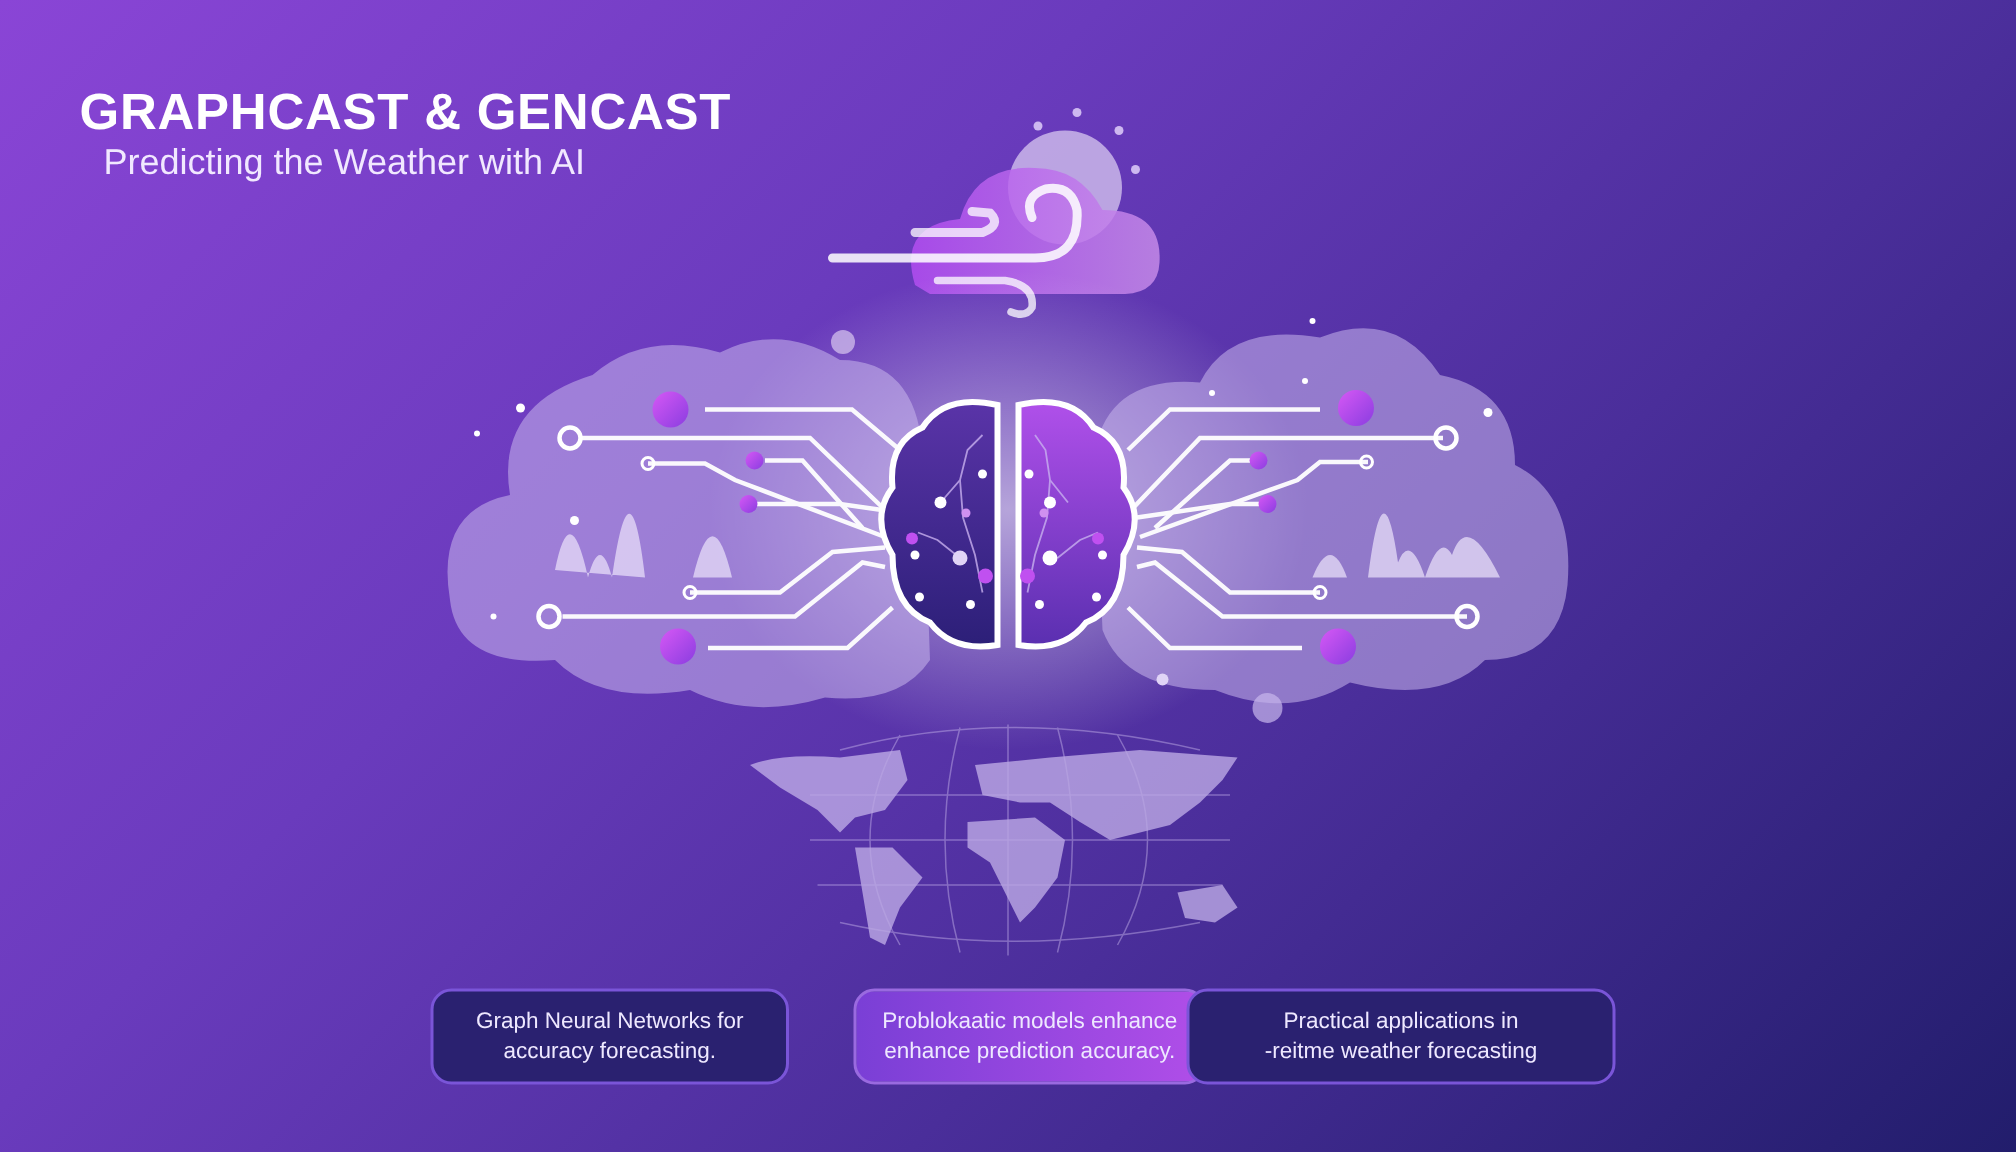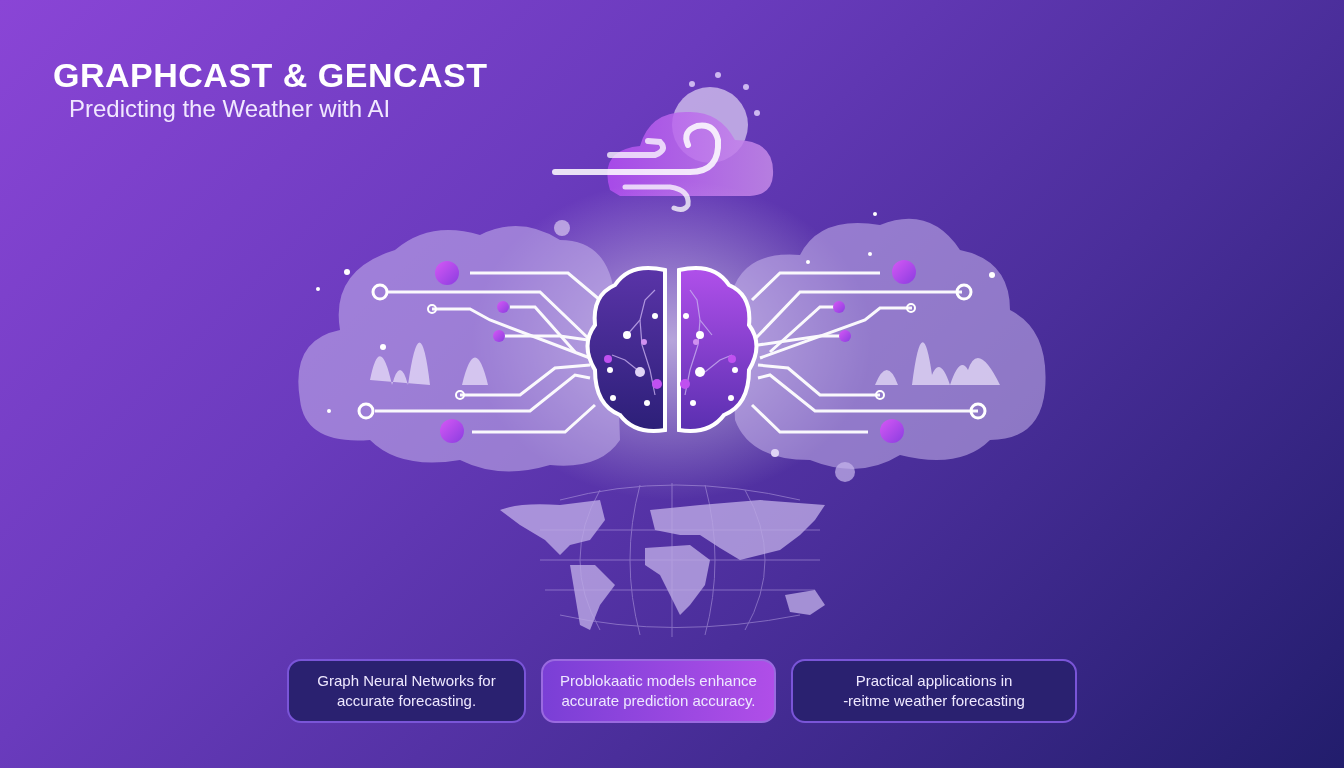--- a/index.html
+++ b/index.html
@@ -6,21 +6,21 @@
   body{width:1344px;height:768px;overflow:hidden;position:relative;
     background:linear-gradient(135deg,#8a45d6 0%,#6a3bbd 35%,#4a2e9a 65%,#221d6c 100%);
     font-family:"Liberation Sans",sans-serif;}
   .title{position:absolute;left:53px;top:56px;color:#fff;font-weight:700;font-size:34px;letter-spacing:0.5px;}
   .subtitle{position:absolute;left:53px;top:95px;color:#f1e8ff;font-size:24px;margin-left:16px;}
   svg.art{position:absolute;left:0;top:0;}
   .card{position:absolute;top:659px;height:64px;border-radius:14px;box-sizing:border-box;
     display:flex;align-items:center;justify-content:center;text-align:center;
     color:#eee8ff;font-size:15px;line-height:20px;padding:4px 10px;}
   .card.dark{background:#2a2170;border:2px solid #7a55d8;}
-  .card.hl{background:linear-gradient(90deg,#7a3fd6,#b04ee8);border:2px solid #9a6ae0;}
+  .card.hl{background:linear-gradient(90deg,#7a3fd6,#b04ee8);border:2px solid #9a6ae0;margin-left:28px;}
 </style>
 </head>
 <body>
 
 <div class="title">GRAPHCAST &amp; GENCAST</div>
 <div class="subtitle">Predicting the Weather with AI</div>
 
 <svg class="art" width="1344" height="768" viewBox="0 0 1344 768">
   <defs>
     <radialGradient id="glow" cx="50%" cy="50%" r="50%">
@@ -166,27 +166,27 @@
     <path d="M570 565 L595 565 L615 585 L600 605 L590 630 L580 625 L575 595 Z" fill="#c8b6ec" opacity="0.8"></path>
     <path d="M645 548 L690 545 L710 560 L705 585 L690 605 L680 615 L670 595 L660 575 L645 565 Z" fill="#c8b6ec" opacity="0.8"></path>
     <path d="M650 510 L700 505 L760 500 L825 505 L815 520 L800 535 L780 550 L760 555 L740 560 L720 548 L700 535 L680 535 L655 530 Z" fill="#c8b6ec" opacity="0.8"></path>
     <path d="M785 595 L815 590 L825 605 L810 615 L790 612 Z" fill="#c8b6ec" opacity="0.8"></path>
   </g>
 </svg>
 
 <div class="card dark" style="left:287px;width:239px;">
   <div>
     <div>Graph Neural Networks for</div>
-    <div>accurate forecasting.</div>
+    <div>accuracy forecasting.</div>
   </div>
 </div>
 <div class="card hl" style="left:541px;width:235px;">
   <div>
     <div>Problokaatic models enhance</div>
-    <div>accurate prediction accuracy.</div>
+    <div>enhance prediction accuracy.</div>
   </div>
 </div>
 <div class="card dark" style="left:791px;width:286px;">
   <div>
     <div>Practical applications in</div>
     <div>-reitme weather forecasting</div>
   </div>
 </div>
 
 </body></html>

